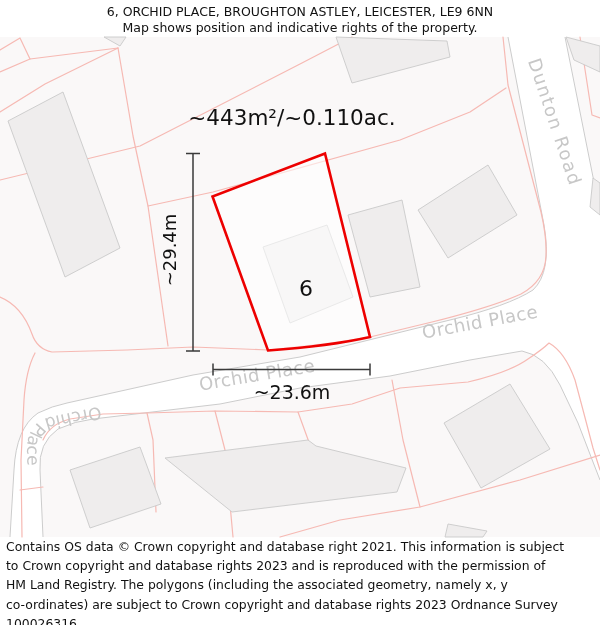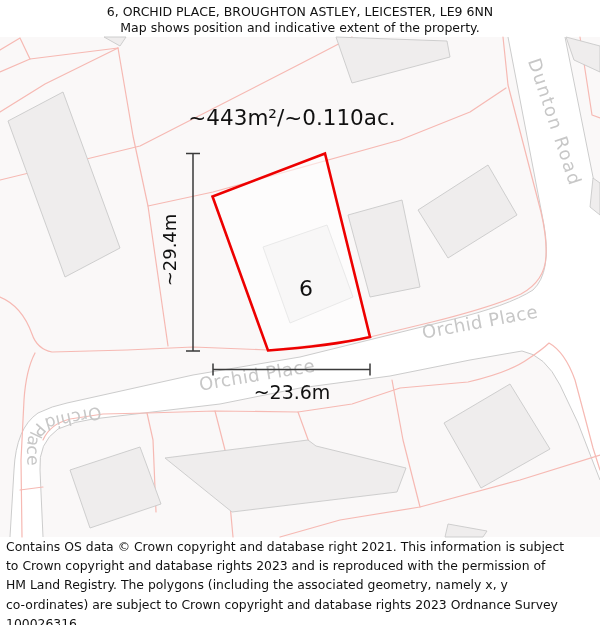--- a/index.html
+++ b/index.html
@@ -34,21 +34,21 @@
   .bld{fill:var(--building-fill);stroke:var(--building-stroke);stroke-width:0.9;stroke-linejoin:round;}
   .dim{stroke:var(--dimension-line);stroke-width:1.5;fill:none;}
   .maplabel{fill:#111;}
   .roadname{fill:var(--road-label);}
 </style>
 </head>
 <body>
 
 <div class="titleblock">
   <div>6, ORCHID PLACE, BROUGHTON ASTLEY, LEICESTER, LE9 6NN</div>
-  <div>Map shows position and indicative extent of the property.</div>
+  <div>Map shows position and indicative rights of the property.</div>
 </div>
 
 <svg class="map-svg" width="600" height="625" viewBox="0 0 600 625">
 
   <rect x="0" y="37" width="600" height="500" fill="var(--map-background)"></rect>
 
   <path class="roadfill" d="M10,537 L14,470 Q16,428 38,413 Q52,406 67,403 L193,375 L300,357 L450,320
            Q508,306 533,290 Q552,272 544,225 L508,37 L565,37 L600,212 L600,480
            L593,462 L578,423 L560,385 Q545,355 522,351 L470,360 L390,376 L300,388
            L220,404 L93,419 Q75,421 58,429 Q38,443 40,470 L43,537 Z"></path>

